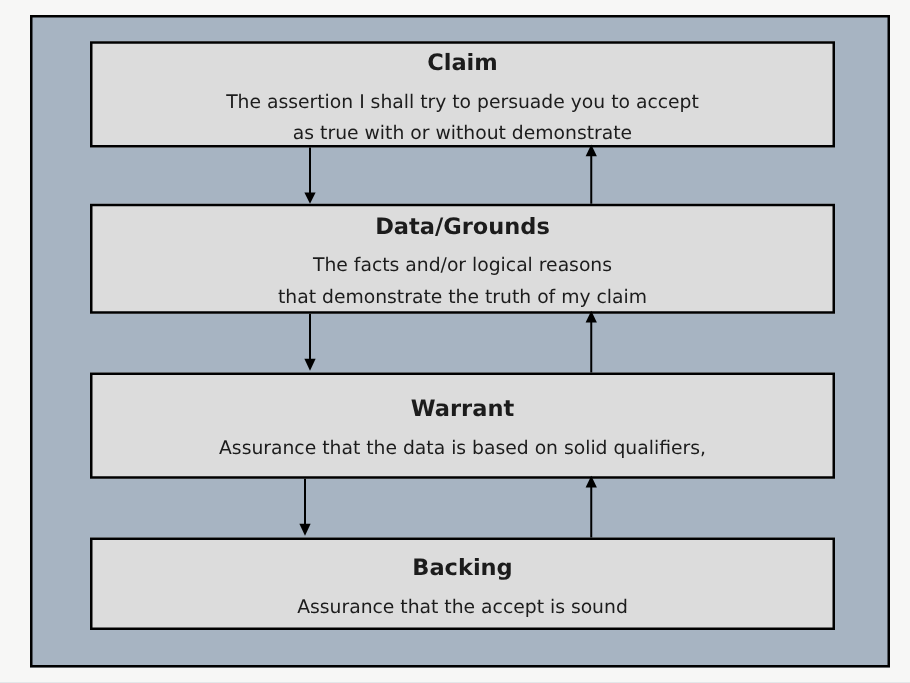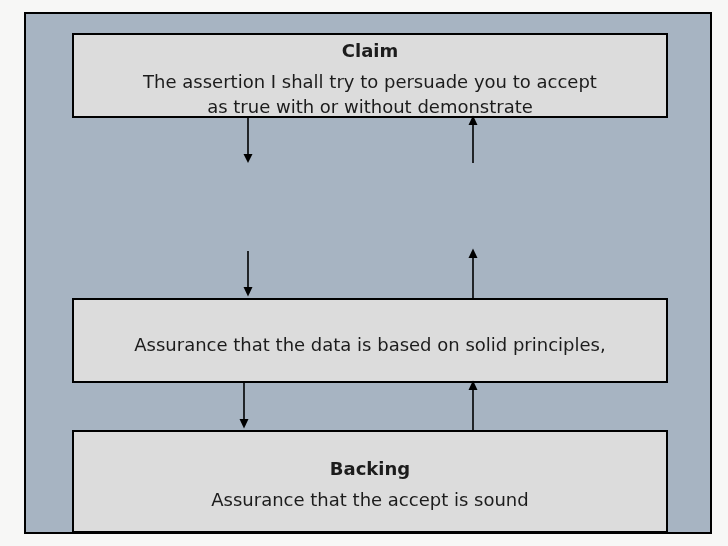--- a/index.html
+++ b/index.html
@@ -26,47 +26,53 @@
     background:var(--box-bg);
     border:2px solid var(--box-border);
     display:flex;flex-direction:column;align-items:center;justify-content:center;
     padding-top:7px;
     text-align:center;color:var(--text);
   }
   .box-title{
     font-weight:bold;font-size:18px;line-height:22px;margin-bottom:7px;
   }
   .box-line{
-    font-size:18px;line-height:25px;white-space:nowrap;
+    font-size:15px;line-height:25px;white-space:nowrap;
   }
   #box-claim  {top:19px;  height:85px;}
   #box-data   {top:149px; height:88px;}
   #box-warrant{top:284px; height:85px;}
-  #box-backing{top:416px; height:103px;}
+  #box-backing{top:416px; height:74px;}
   .arrow-layer{
     position:absolute;left:0;top:0;width:684px;height:518px;pointer-events:none;
   }
   .arrow-layer line{stroke:var(--arrow);stroke-width:1.6px;}
   .arrow-layer polygon{fill:var(--arrow);}
 </style>
 </head>
 <body>
 
 <div class="slide">
   <div class="panel">
 
     <div class="box" id="box-claim">
       <div class="box-title">Claim</div>
       <div class="box-line">The assertion I shall try to persuade you to accept</div>
       <div class="box-line">as true with or without demonstrate</div>
     </div>
 
+    <div class="box" id="box-data">
+      <div class="box-title">Data/Grounds</div>
+      <div class="box-line">The facts and/or logical reasons</div>
+      <div class="box-line">that demonstrate the truth of my claim</div>
+    </div>
 
     <div class="box" id="box-warrant">
-      <div class="box-line">Assurance that the data is based on solid principles,</div>
+      <div class="box-title">Warrant</div>
+      <div class="box-line">Assurance that the data is based on solid qualifiers,</div>
     </div>
 
     <div class="box" id="box-backing">
       <div class="box-title">Backing</div>
       <div class="box-line">Assurance that the accept is sound</div>
     </div>
 
     <svg class="arrow-layer" viewBox="0 0 684 518">
 
       <g>

